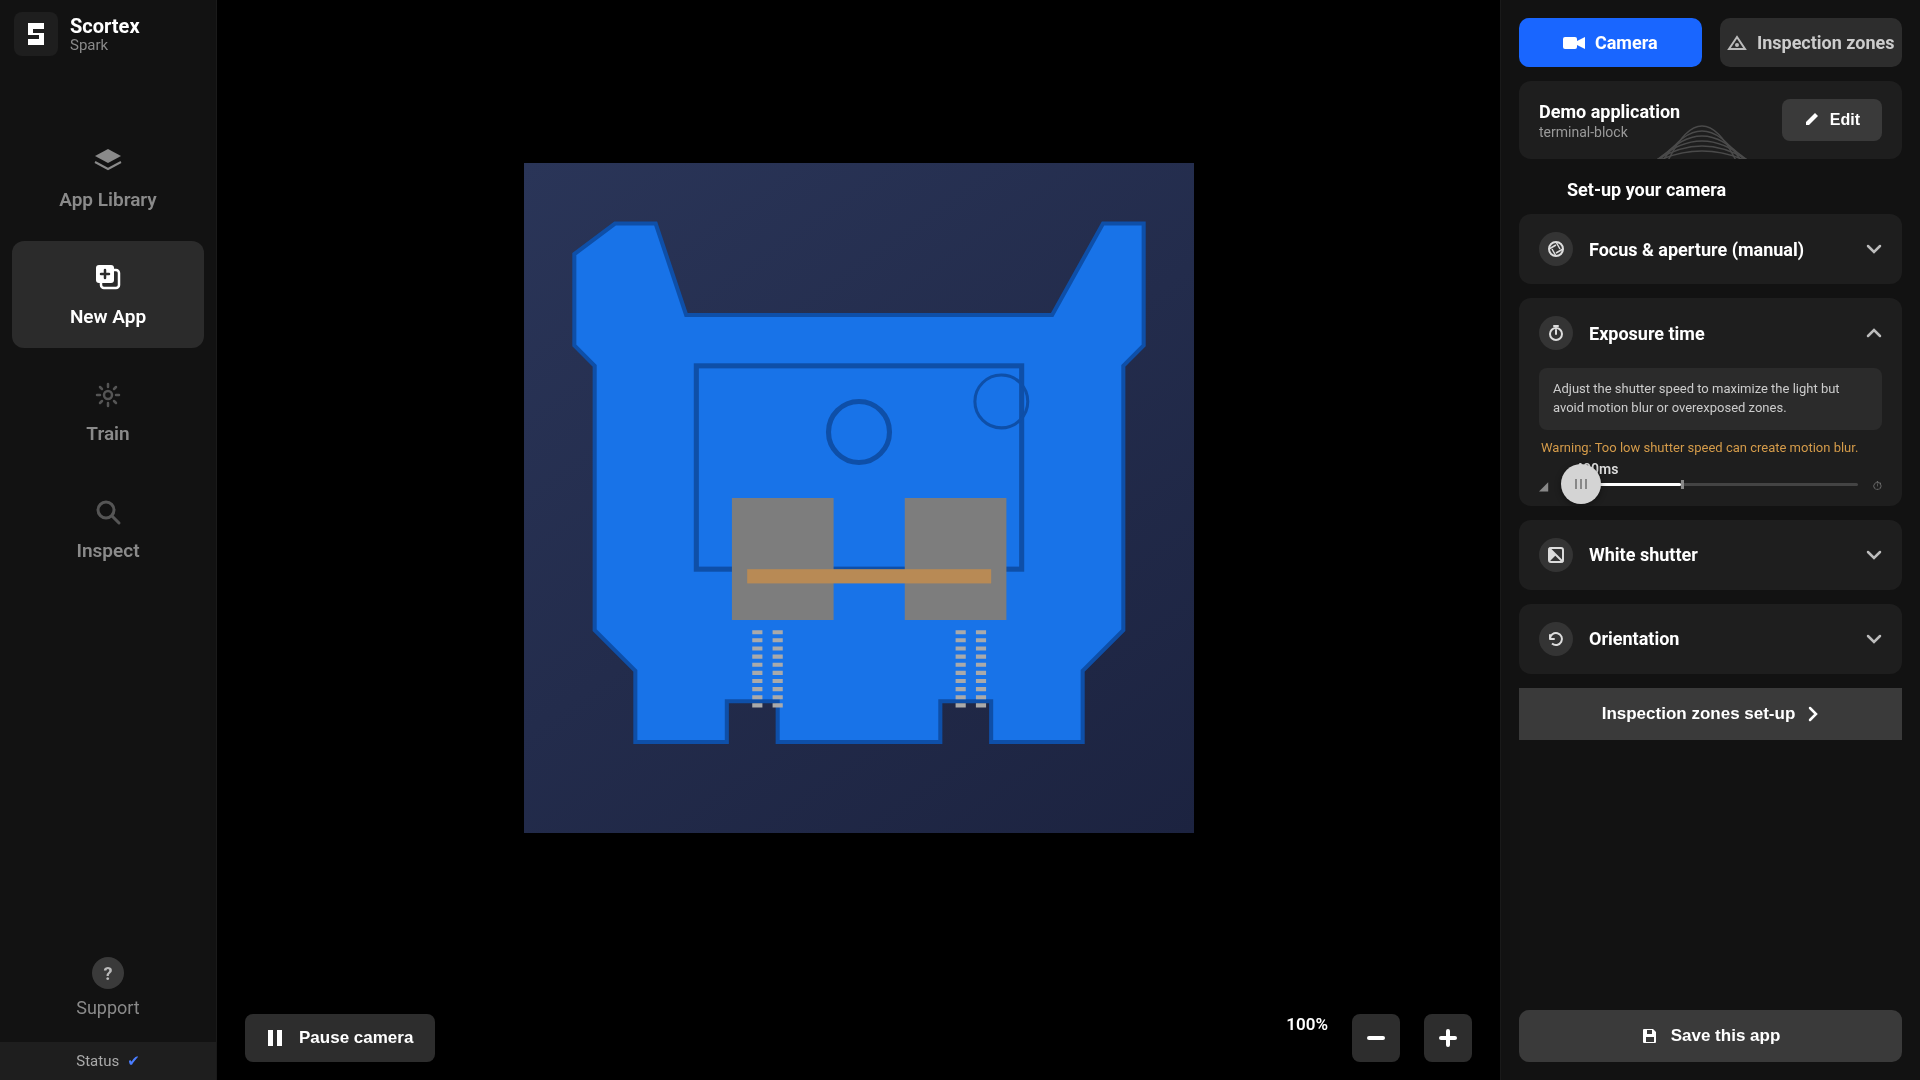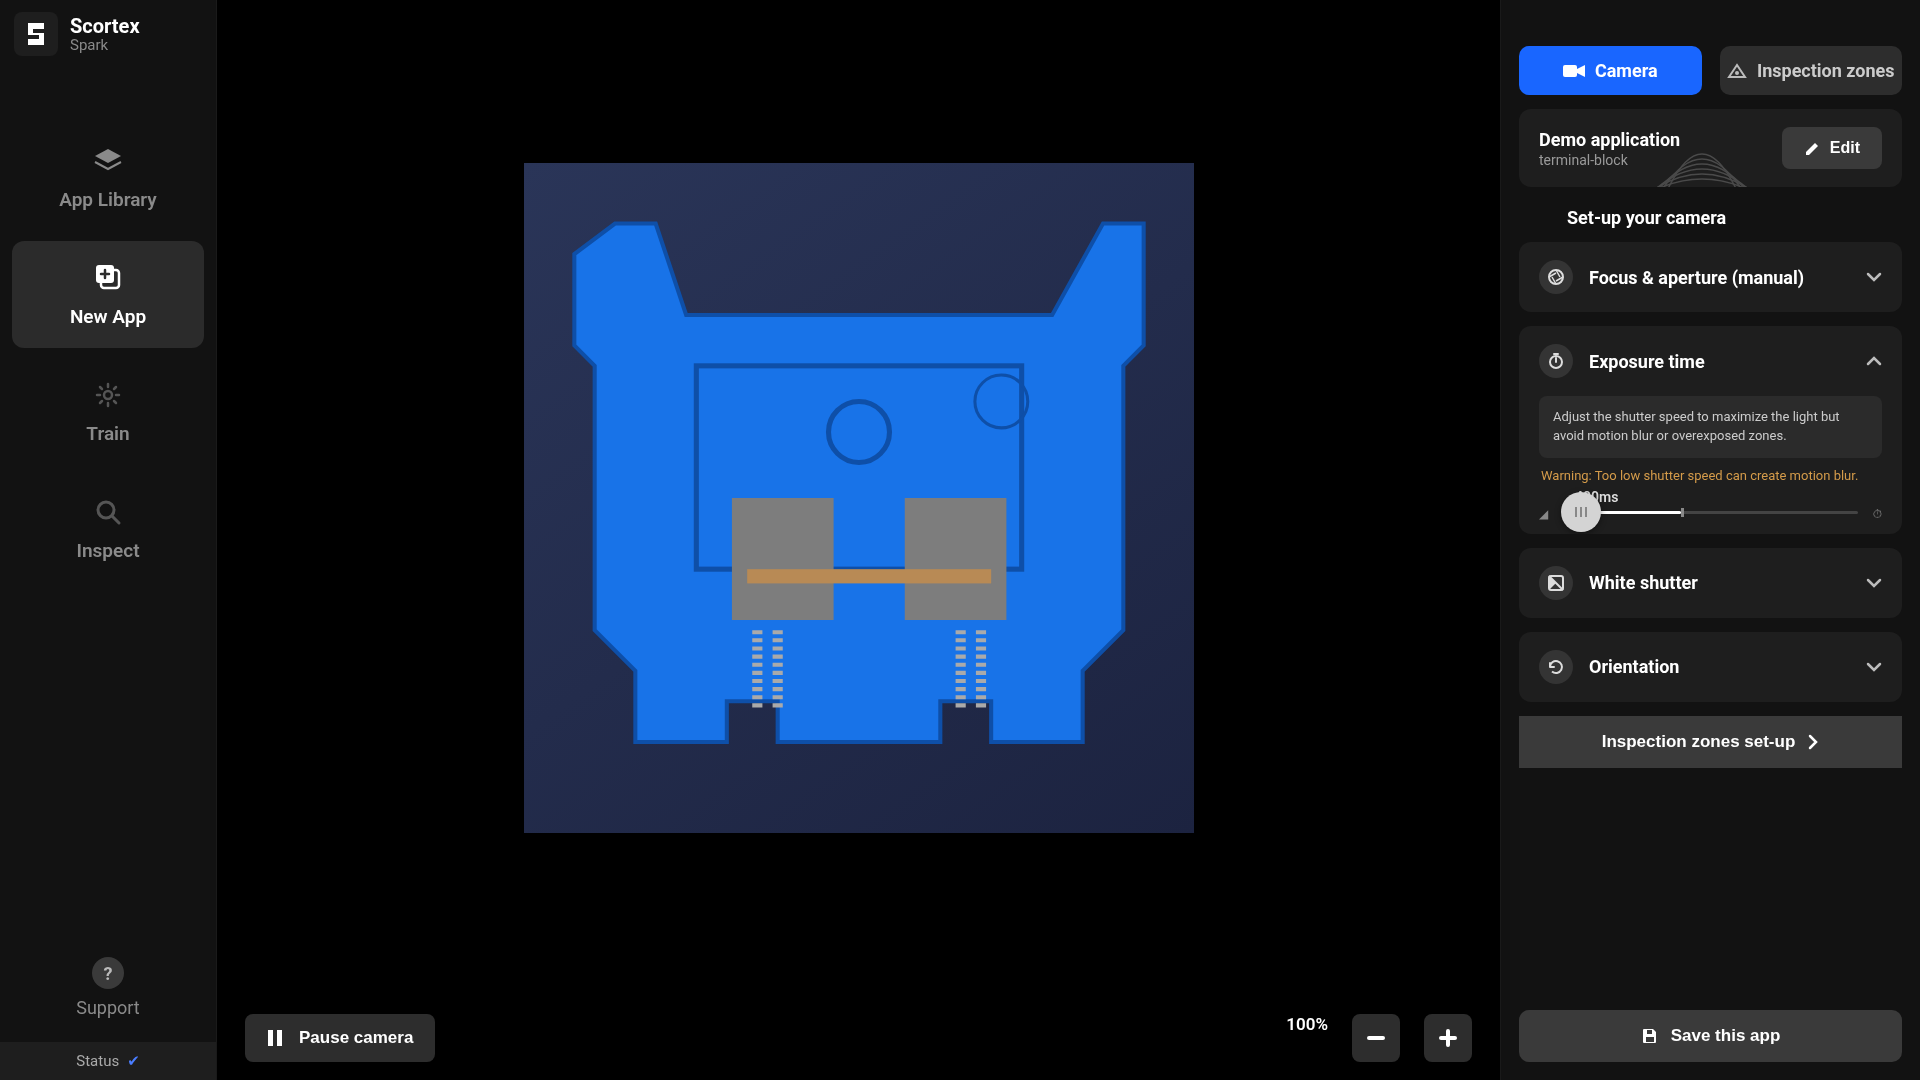--- a/index.html
+++ b/index.html
@@ -32,30 +32,30 @@
 .camera-img { width: 670px; height: 670px; background: linear-gradient(145deg, #2a3558, #1c2340); position:relative; overflow:hidden; }
 .part-shape { position:absolute; inset:30px; }
 .bottom-bar { display:flex; align-items:center; justify-content:space-between; padding: 18px 28px; }
 .btn-dark { background:#2d2d2d; color:#fff; border:none; border-radius:8px; padding:14px 22px; font-size:17px; font-weight:600; display:flex; align-items:center; gap:16px; cursor:pointer; }
 .zoom-group { display:flex; align-items:flex-start; gap:24px; }
 .zoom-val { font-size:17px; font-weight:600; }
 .zoom-btn { width:48px; height:48px; background:#2d2d2d; border:none; border-radius:8px; color:#fff; font-size:22px; display:flex; align-items:center; justify-content:center; cursor:pointer; }
 
 
 .panel { width: 420px; background: #121212; padding: 18px; display:flex; flex-direction:column; gap:14px; overflow-y:auto; border-left:1px solid #1a1a1a; }
-.tabs { display:flex; gap:18px;margin-top:28px; }
+.tabs { display:flex; gap:18px; }
 .tab { flex:1; padding:14px 0; border-radius:10px; font-size:18px; font-weight:700; display:flex; align-items:center; justify-content:center; gap:10px; cursor:pointer; }
 .tab.primary { background:#1966ff; color:#fff; }
 .tab.secondary { background:#2d2d2d; color:#ccc; }
 .app-card { background:#1e1e1e; border-radius:12px; padding:18px 20px; display:flex; align-items:center; justify-content:space-between; position:relative; overflow:hidden; }
 .app-card-lines { position:absolute; right:100px; top:-20px; width:200px; height:140px; opacity:0.8; }
 .app-card-text { display:flex; flex-direction:column; gap:2px; z-index:1; }
 .app-card-title { font-size:18px; font-weight:700; }
 .app-card-sub { font-size:14px; color:#9a9a9a; }
-.edit-btn { background:#3a3a3a; color:#fff; border:none; border-radius:8px; padding:12px 22px; font-size:16px; font-weight:700; display:flex; align-items:flex-end; gap:10px; cursor:pointer; z-index:1; }
+.edit-btn { background:#3a3a3a; color:#fff; border:none; border-radius:8px; padding:12px 22px; font-size:16px; font-weight:700; display:flex; align-items:flex-start; gap:10px; cursor:pointer; z-index:1; }
 .section-heading { font-size:18px; font-weight:700; margin-top: 6px; margin-left: 48px; }
 .accordion { background:#1e1e1e; border-radius:12px; overflow:hidden; }
 .acc-header { display:flex; align-items:center; gap:16px; padding:18px 20px; cursor:pointer; }
 .acc-icon { width:34px; height:34px; border-radius:50%; background:#343434; display:flex; align-items:center; justify-content:center; flex-shrink:0; }
 .acc-title { flex:1; font-size:18px; font-weight:700; }
 .acc-chevron { color:#bbb; }
 .acc-body { padding: 0 20px 20px; }
 .desc-box { background:#2b2b2b; border-radius:8px; padding:12px 14px; font-size:13px; color:#ccc; line-height:1.45; }
 .warning { color:#d49b4a; font-size:13px; margin:10px 2px; }
 .slider-wrap { margin-top:6px; position:relative; padding: 18px 24px 0; }

